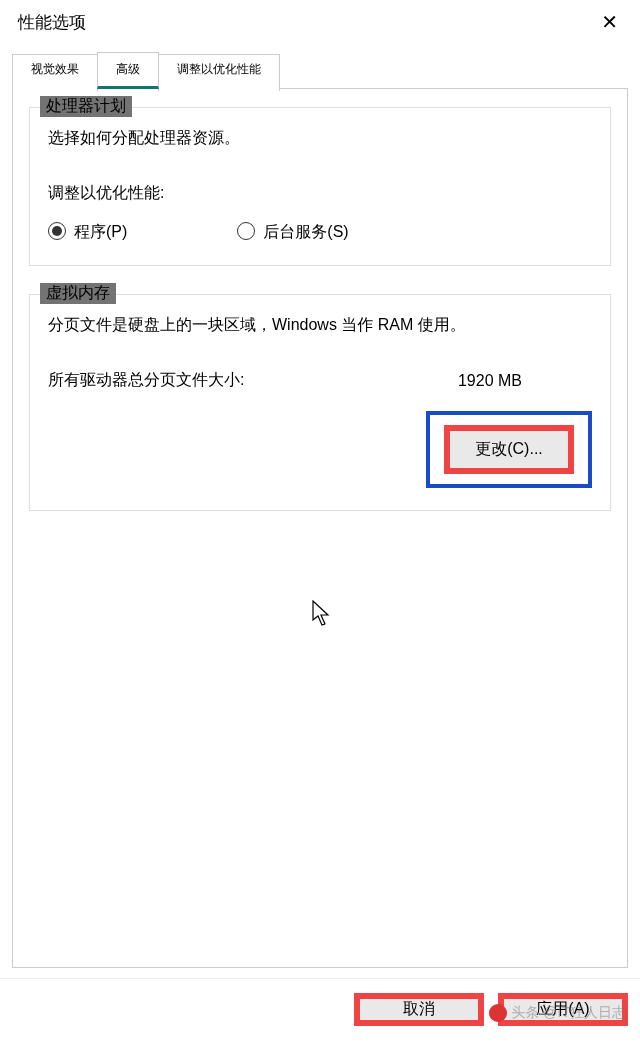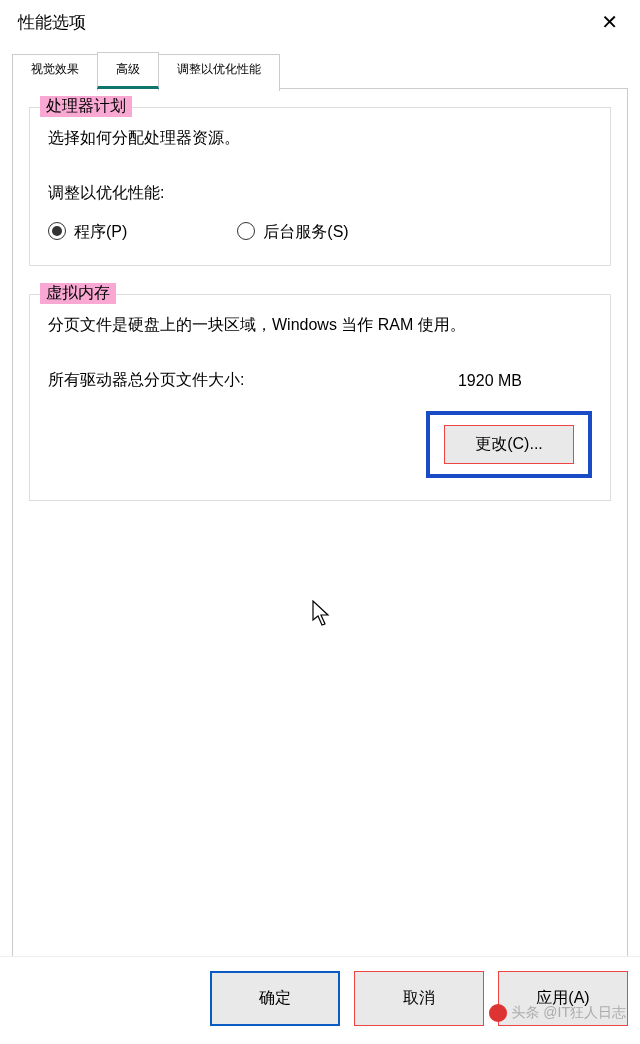--- a/index.html
+++ b/index.html
@@ -61,21 +61,21 @@
     .groupbox {
       border: 1px solid #ddd;
       padding: 20px 18px 22px 18px;
       position: relative;
       margin-bottom: 28px;
     }
     .groupbox-title {
       position: absolute;
       top: -12px;
       left: 10px;
-      background: #f9a8d4;
+      background: #737373;
       padding: 0 6px;
       font-size: 16px;
     }
     .desc {
       margin-bottom: 34px;
       font-size: 16px;
     }
     .label-line {
       margin-bottom: 18px;
       font-size: 16px;
@@ -117,21 +117,21 @@
     .btn-row {
       display: flex;
       justify-content: flex-end;
     }
     .change-highlight {
       border: 4px solid #1a4bc7;
       padding: 10px 14px;
       display: inline-block;
     }
     .win-button {
-      border: 1px solid #ef4444;
+      border: 6px solid #ef4444;
       background: #e9e9e9;
       padding: 8px 24px;
       font-family: inherit;
       font-size: 16px;
       cursor: pointer;
       min-width: 130px;
     }
     .cursor {
       position: absolute;
       left: 312px;
@@ -145,21 +145,21 @@
       right: 0;
       padding: 14px 12px 18px 12px;
       display: flex;
       justify-content: flex-end;
       gap: 14px;
       background: #fff;
       border-top: 1px solid #eee;
     }
     .bottom-bar .win-button {
       min-width: 130px;
-      padding: 16px 0;
+      padding: 0 0;
       text-align: center;
     }
     .bottom-bar .win-button.primary {
       border: 2px solid #0a5bc2;
       padding: 9px 0;
     }
     .watermark {
       position: absolute;
       bottom: 22px;
       right: 14px;
@@ -229,23 +229,20 @@
     </div>
   </div>
 
 </div>
 
 <svg class="cursor" width="20" height="28" viewBox="0 0 20 28">
   <path d="M1 1 L1 20 L6 16 L10 25 L13 24 L9 15 L16 15 Z" fill="#fff" stroke="#000" stroke-width="1.2"></path>
 </svg>
 
 <div class="bottom-bar">
-  <button class="win-button primary">
-    <span>确定</span>
-  </button>
   <button class="win-button">
     <span>取消</span>
   </button>
   <button class="win-button">
     <span>应用(A)</span>
   </button>
 </div>
 
 <div class="watermark">
   <span class="logo"></span>

